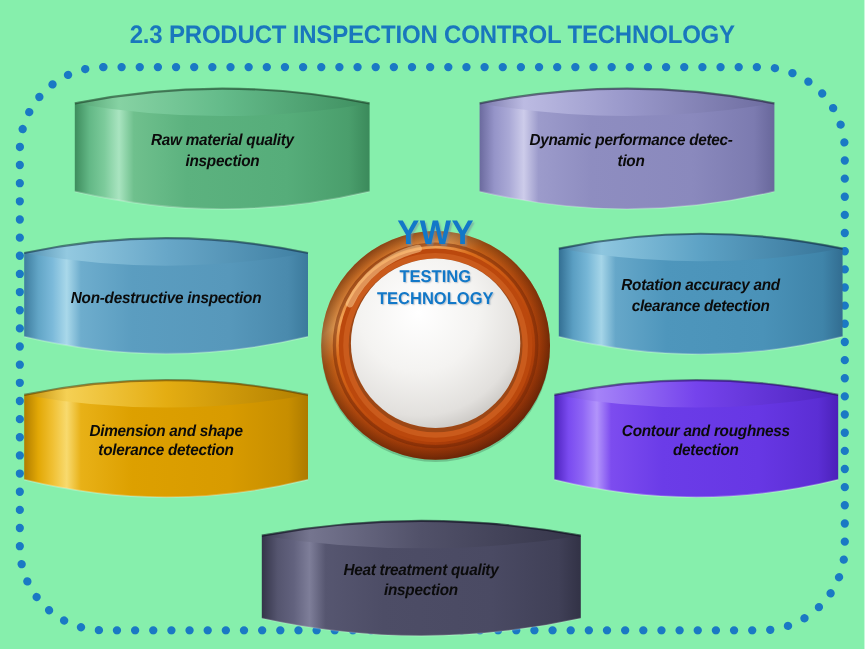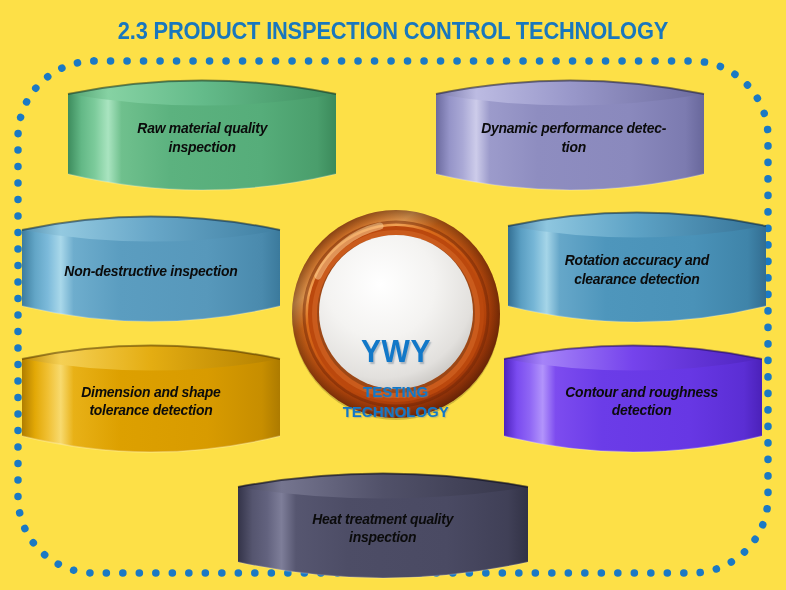--- a/index.html
+++ b/index.html
@@ -8,21 +8,21 @@
     padding: 0;
     background: #ffffff;
   }
   body {
     font-family: "Liberation Sans", sans-serif;
   }
   #canvas {
     position: relative;
     width: 786px;
     height: 590px;
-    background: #fde047;
+    background: #86efac;
     overflow: hidden;
   }
 
   
   #page-title {
     position: absolute;
     left: 0;
     top: 18px;
     width: 786px;
     text-align: center;
@@ -98,21 +98,21 @@
   }
   #emblem-text {
     position: absolute;
     left: 0;
     top: 0;
     width: 216px;
     height: 216px;
     display: flex;
     flex-direction: column;
     align-items: center;
-    justify-content: flex-end;
+    justify-content: flex-start;
     text-align: center;
     pointer-events: none;
   }
   #emblem-brand {
     font-family: "Liberation Sans", sans-serif;
     font-size: 31px;
     font-weight: bold;
     color: #1278c8;
     letter-spacing: 0.5px;
     text-shadow: 1.5px 1.5px 1.5px rgba(120,140,160,0.55);

